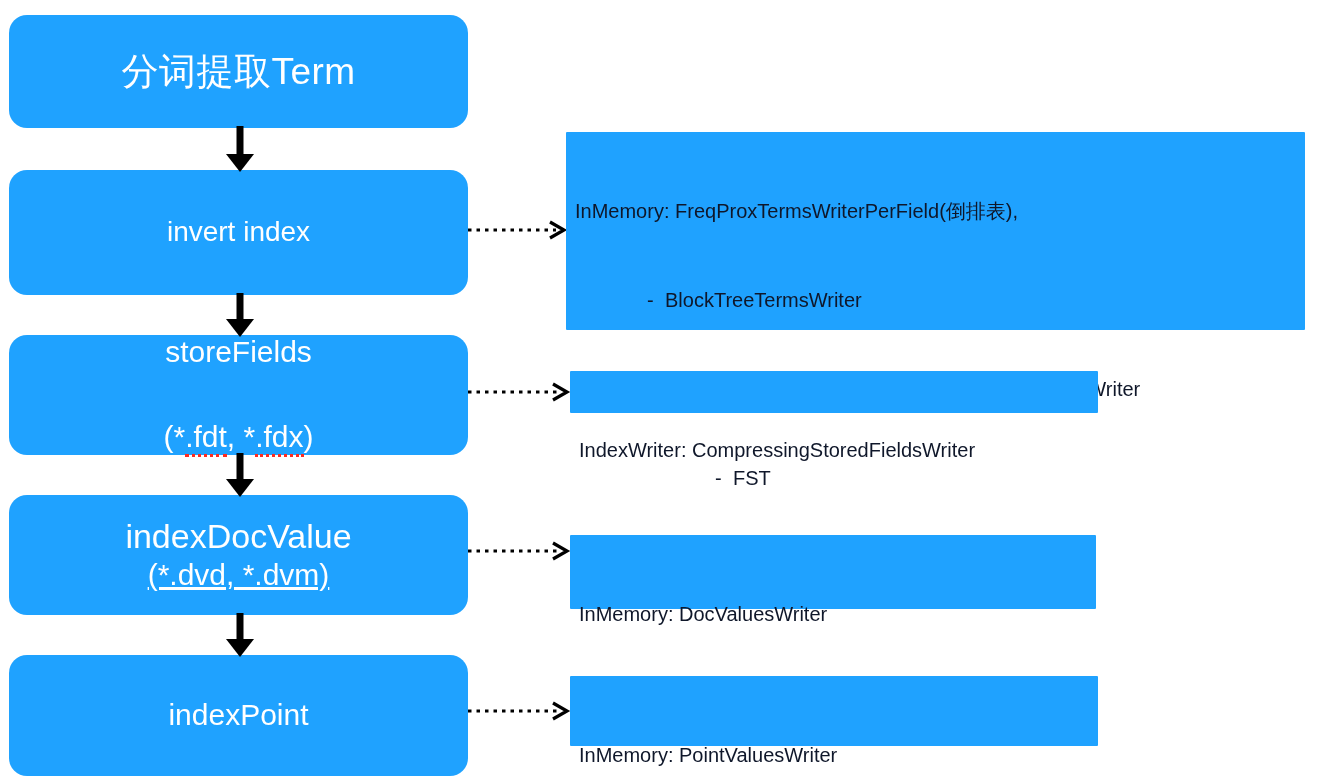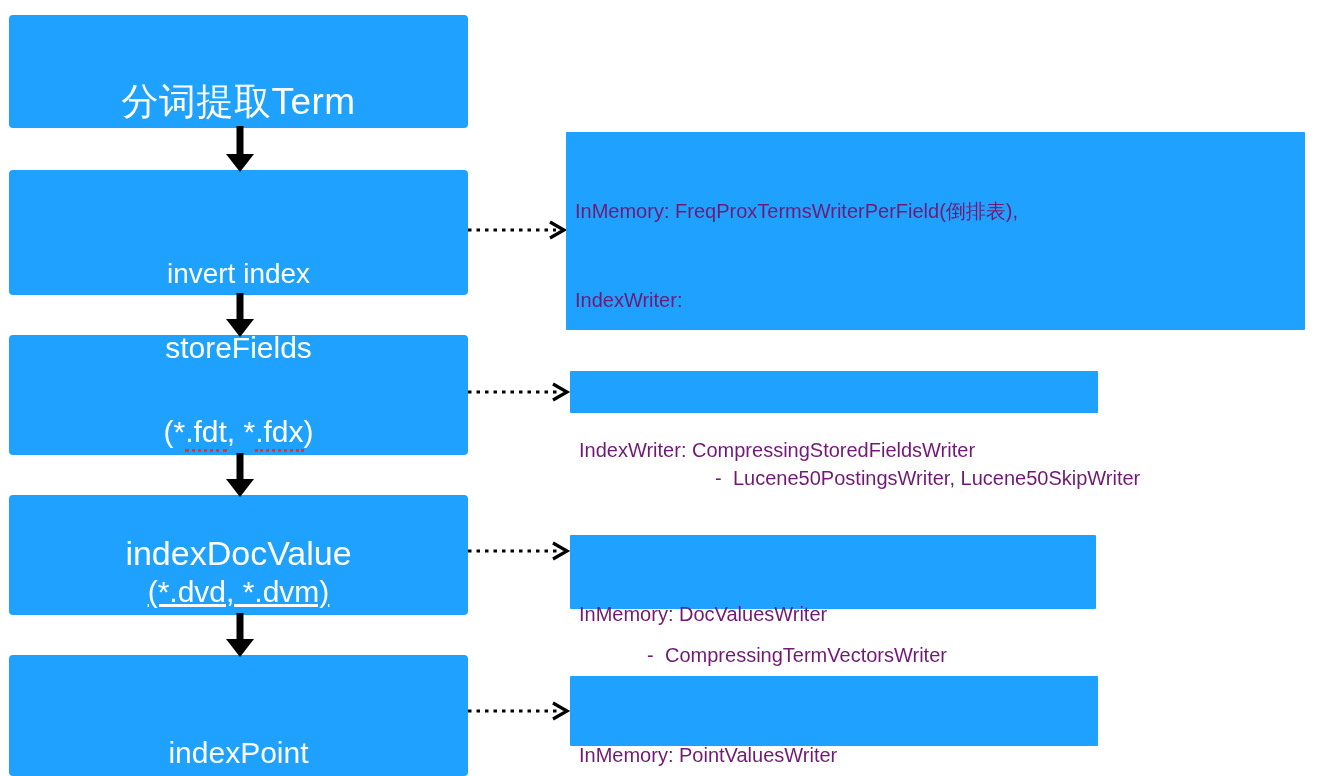--- a/index.html
+++ b/index.html
@@ -19,26 +19,26 @@
     background: #ffffff;
   }
 
   
   .flow-box {
     position: absolute;
     left: 9px;
     width: 459px;
     box-sizing: border-box;
     background: #1FA2FF;
-    border-radius: 4px;
+    border-radius: 18px;
     color: #ffffff;
     display: flex;
     flex-direction: column;
     align-items: center;
-    justify-content: flex-end;
+    justify-content: center;
     text-align: center;
     line-height: 1.22;
     padding: 4px 10px;
   }
   .flow-box .line1 {
     display: block;
     white-space: nowrap;
   }
   .flow-box .line2 {
     display: block;
@@ -64,21 +64,21 @@
   
   .misspell {
     border-bottom: 3px dotted #FF2A20;
     padding-bottom: 1px;
   }
 
   
   .note-box {
     position: absolute;
     background: #1FA2FF;
-    color: #701a75;
+    color: #0f172a;
     box-sizing: border-box;
     border-radius: 1px;
     padding: 6px 8px 6px 9px;
     font-size: 20px;
     line-height: 1.48;
     white-space: pre;
   }
   .nb-1 { left: 566px; top: 132px; width: 739px; height: 198px; font-size: 20px; }
   .nb-2 { left: 570px; top: 371px; width: 528px; height: 42px; }
   .nb-3 { left: 570px; top: 515px; width: 526px; height: 74px; margin-top: 20px; }
@@ -157,21 +157,20 @@
     <polyline points="85,3 99,11 85,19" fill="none" stroke="#000" stroke-width="3.2"></polyline>
   </svg>
 
   <svg class="hconn" style="left:468px; top:700px;" width="106" height="22">
     <line x1="0" y1="11" x2="90" y2="11" stroke="#000" stroke-width="3.2" stroke-dasharray="3.5 5"></line>
     <polyline points="85,3 99,11 85,19" fill="none" stroke="#000" stroke-width="3.2"></polyline>
   </svg>
 
   <div class="note-box nb-1">
     <span class="note-line">InMemory: FreqProxTermsWriterPerField(倒排表),</span>
-    <span class="note-line">IndexWriter:</span>
     <span class="note-line ind-1"><span class="dash">-</span><span>BlockTreeTermsWriter</span></span>
     <span class="note-line ind-2"><span class="dash">-</span><span>Lucene50PostingsWriter, Lucene50SkipWriter</span></span>
     <span class="note-line ind-2"><span class="dash">-</span><span>FST</span></span>
     <span class="note-line ind-1"><span class="dash">-</span><span>CompressingTermVectorsWriter</span></span>
   </div>
 
   <div class="note-box nb-2">
     <span class="note-line">IndexWriter: CompressingStoredFieldsWriter</span>
   </div>
 

